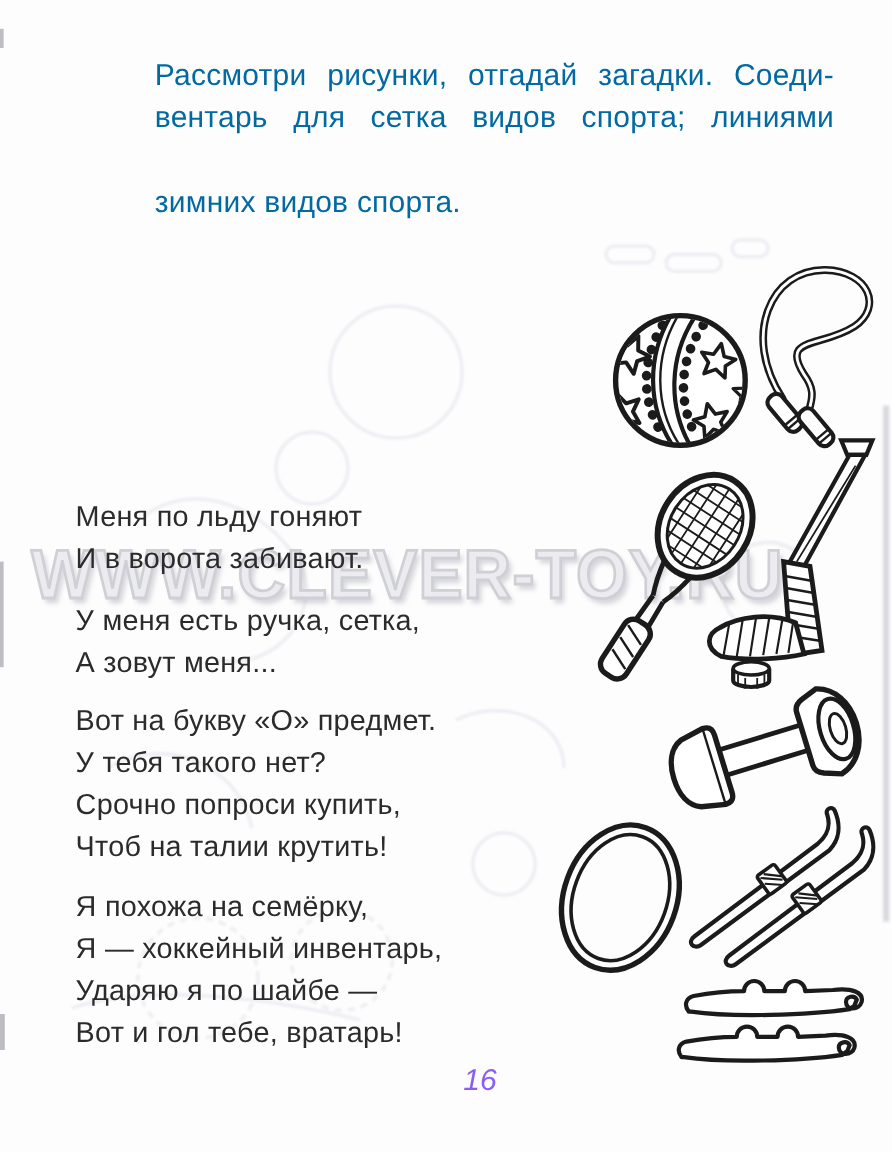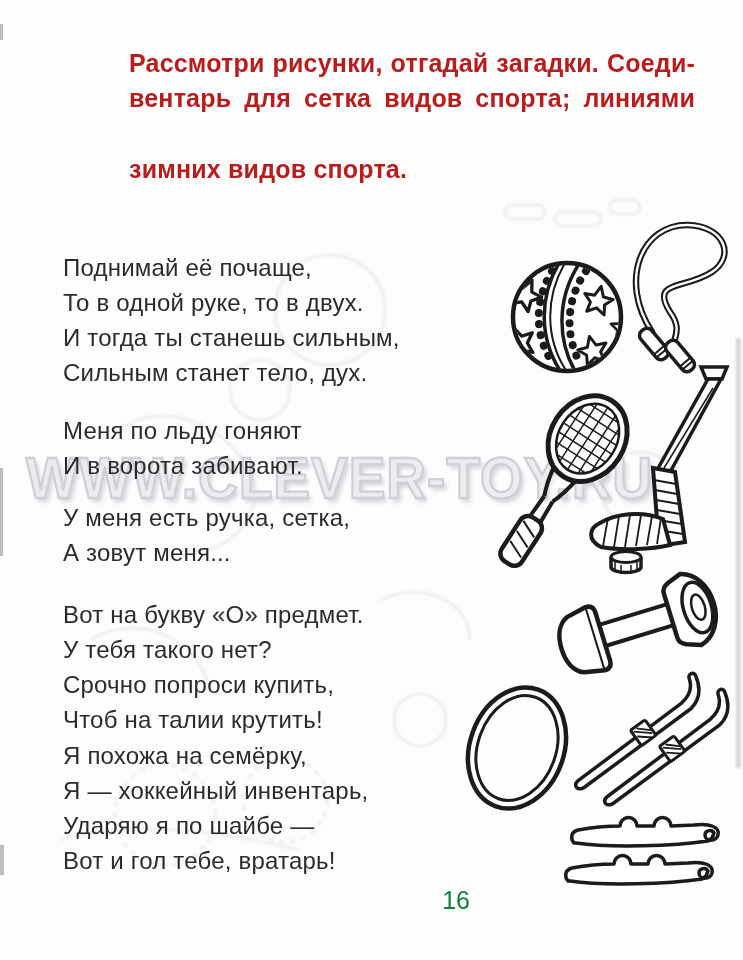--- a/index.html
+++ b/index.html
@@ -5,34 +5,34 @@
   html,body{margin:0;padding:0;}
   body{
     width:743px;height:960px;overflow:hidden;background:#ffffff;
     font-family:"Liberation Sans","DejaVu Sans",sans-serif;
     position:relative;
   }
   .page{position:absolute;inset:0;background:#fdfdfd;}
   
   .instruction{
     position:absolute;left:129px;top:46px;width:566px;
-    font-size:25px;line-height:35px;color:#b91c1c;font-weight:700;
+    font-size:25px;line-height:35px;color:#0369a1;font-weight:400;
     letter-spacing:.2px;z-index:3;
   }
   .jline{text-align:justify;text-align-last:justify;height:35px;white-space:nowrap;}
   .jline.last{text-align:left;text-align-last:left;margin-top:36px;}
   .riddle{
     position:absolute;left:63px;width:450px;
     font-size:24px;line-height:35px;color:#2b2b2b;font-weight:500;
     letter-spacing:.2px;white-space:pre-line;z-index:3;
   }
-  .r1{top:250px}.r2{top:413px}.r3{top:500px}.r4{top:597px}.r5{top:738px}
+  .r1{top:250px}.r2{top:413px}.r3{top:500px}.r4{top:583px}.r5{top:738px}
   .page-number{
-    position:absolute;left:330px;top:886px;width:140px;text-align:right;
-    font-size:25px;color:#15803d;z-index:3;
+    position:absolute;left:330px;top:886px;width:140px;text-align:center;
+    font-size:25px;color:#8b5cf6;z-index:3;font-style:italic;
   }
   
   .watermark{
     position:absolute;left:26px;top:446px;width:700px;z-index:2;
     font-size:55px;font-weight:bold;letter-spacing:1px;white-space:nowrap;
     color:#ebebf0;-webkit-text-stroke:2.2px #cfcfd6;
     text-shadow:3px 4px 4px rgba(160,160,175,.45);
     transform:scaleY(1.05);
   }
   
@@ -70,24 +70,20 @@
   </svg>
 
   <div class="watermark">WWW.CLEVER-TOY.RU</div>
 
   <div class="instruction">
     <div class="jline">Рассмотри рисунки, отгадай загадки. Соеди-</div>
     <div class="jline">вентарь для сетка видов спорта; линиями</div>
     <div class="jline last">зимних видов спорта.</div>
   </div>
 
-  <div class="riddle r1">Поднимай её почаще,
-То в одной руке, то в двух.
-И тогда ты станешь сильным,
-Сильным станет тело, дух.</div>
   <div class="riddle r2">Меня по льду гоняют
 И в ворота забивают.</div>
   <div class="riddle r3">У меня есть ручка, сетка,
 А зовут меня...</div>
   <div class="riddle r4">Вот на букву «О» предмет.
 У тебя такого нет?
 Срочно попроси купить,
 Чтоб на талии крутить!</div>
   <div class="riddle r5">Я похожа на семёрку,
 Я — хоккейный инвентарь,

